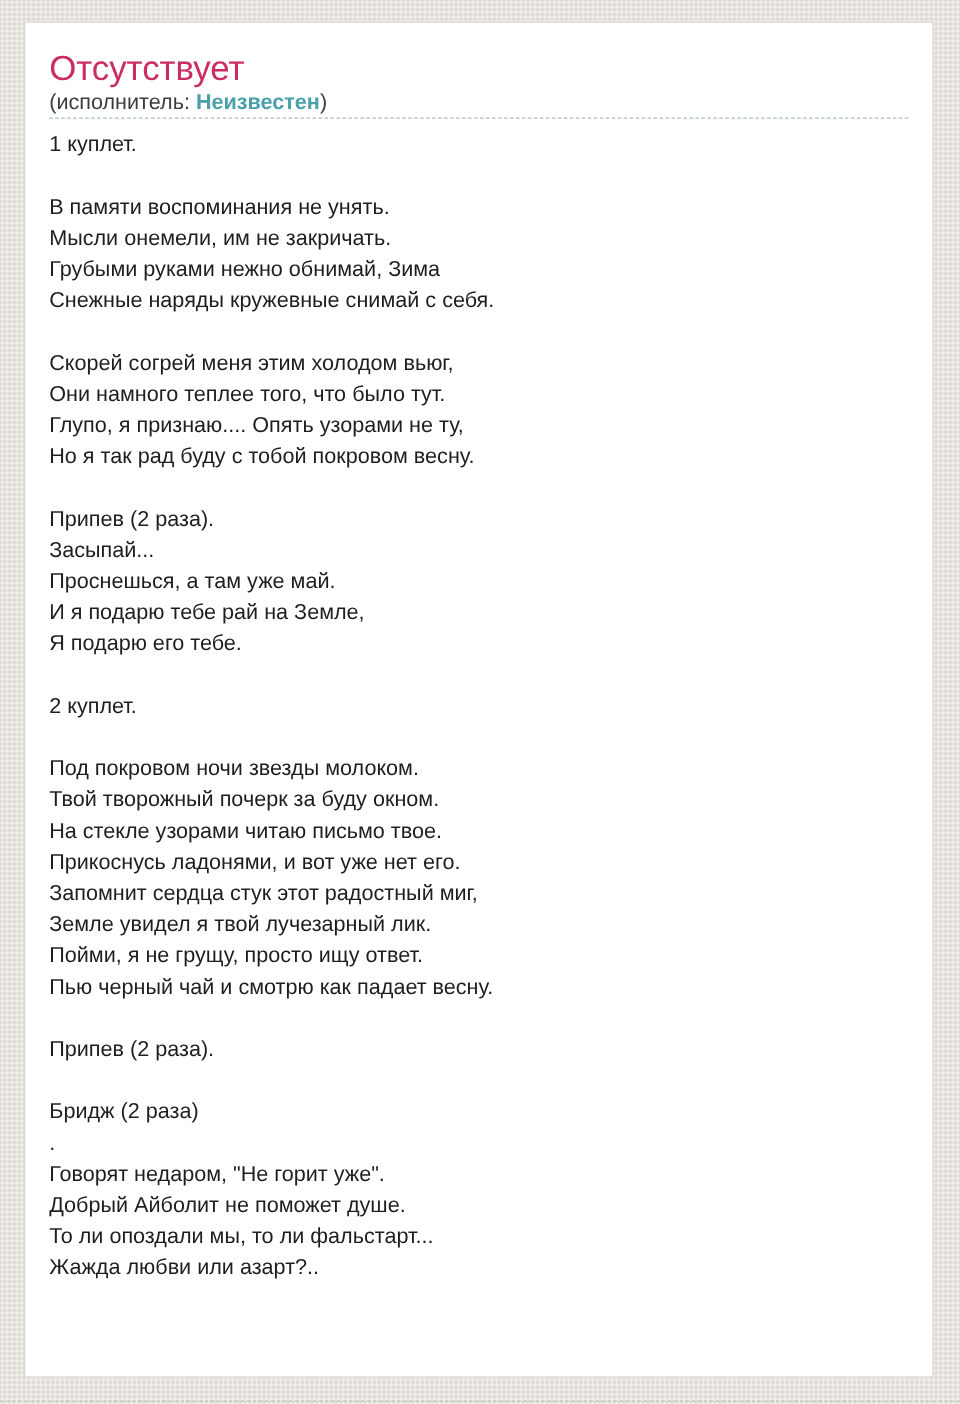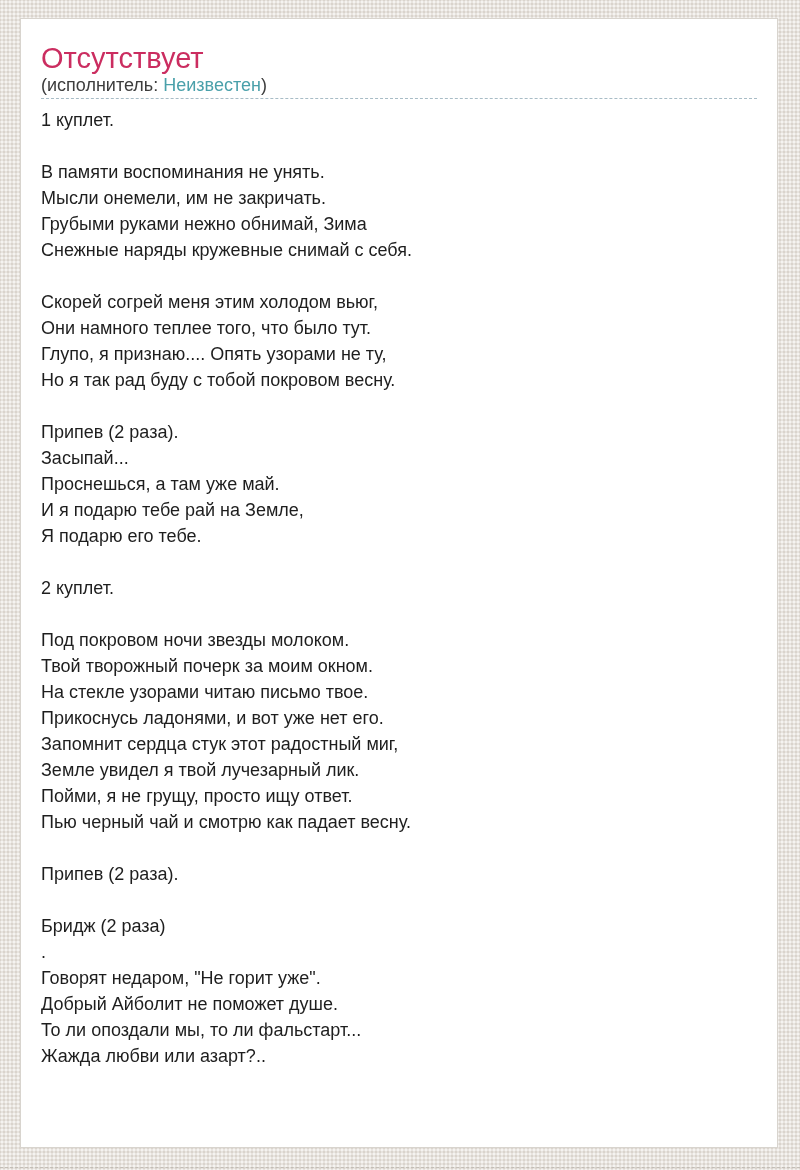--- a/index.html
+++ b/index.html
@@ -36,20 +36,21 @@
     line-height: 20px;
     color: #3d3d3d;
     padding-bottom: 3px;
     margin-top: 2px;
     border-bottom: 1px dashed #a8bcc6;
   }
   .artist-link {
     color: #4aa0aa;
     text-decoration: none;
     cursor: pointer;
+    font-weight: bold;
   }
   .lyrics {
     margin-top: 8px;
     font-size: 18px;
     line-height: 26px;
     color: #1e1e1e;
   }
   .lyric-line { min-height: 26px; white-space: pre; }
   .bottom-dotted {
     position: absolute;
@@ -82,21 +83,21 @@
       <div class="lyric-line">&nbsp;</div>
       <div class="lyric-line">Припев (2 раза).</div>
       <div class="lyric-line">Засыпай...</div>
       <div class="lyric-line">Проснешься, а там уже май.</div>
       <div class="lyric-line">И я подарю тебе рай на Земле,</div>
       <div class="lyric-line">Я подарю его тебе.</div>
       <div class="lyric-line">&nbsp;</div>
       <div class="lyric-line">2 куплет.</div>
       <div class="lyric-line">&nbsp;</div>
       <div class="lyric-line">Под покровом ночи звезды молоком.</div>
-      <div class="lyric-line">Твой творожный почерк за моим окном.</div>
+      <div class="lyric-line">Твой творожный почерк за буду окном.</div>
       <div class="lyric-line">На стекле узорами читаю письмо твое.</div>
       <div class="lyric-line">Прикоснусь ладонями, и вот уже нет его.</div>
       <div class="lyric-line">Запомнит сердца стук этот радостный миг,</div>
       <div class="lyric-line">Земле увидел я твой лучезарный лик.</div>
       <div class="lyric-line">Пойми, я не грущу, просто ищу ответ.</div>
       <div class="lyric-line">Пью черный чай и смотрю как падает весну.</div>
       <div class="lyric-line">&nbsp;</div>
       <div class="lyric-line">Припев (2 раза).</div>
       <div class="lyric-line">&nbsp;</div>
       <div class="lyric-line">Бридж (2 раза)</div>

